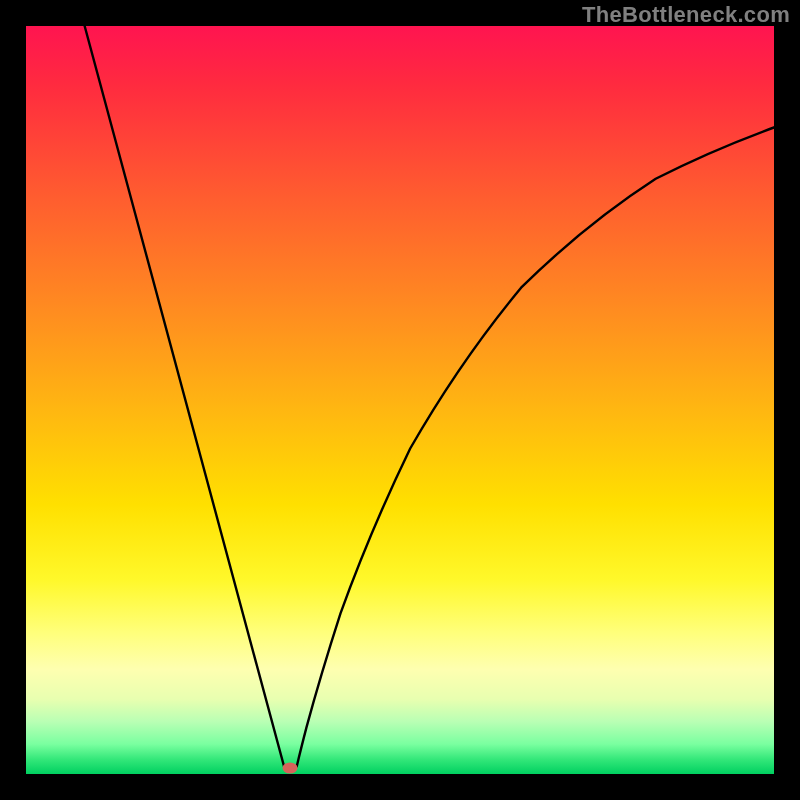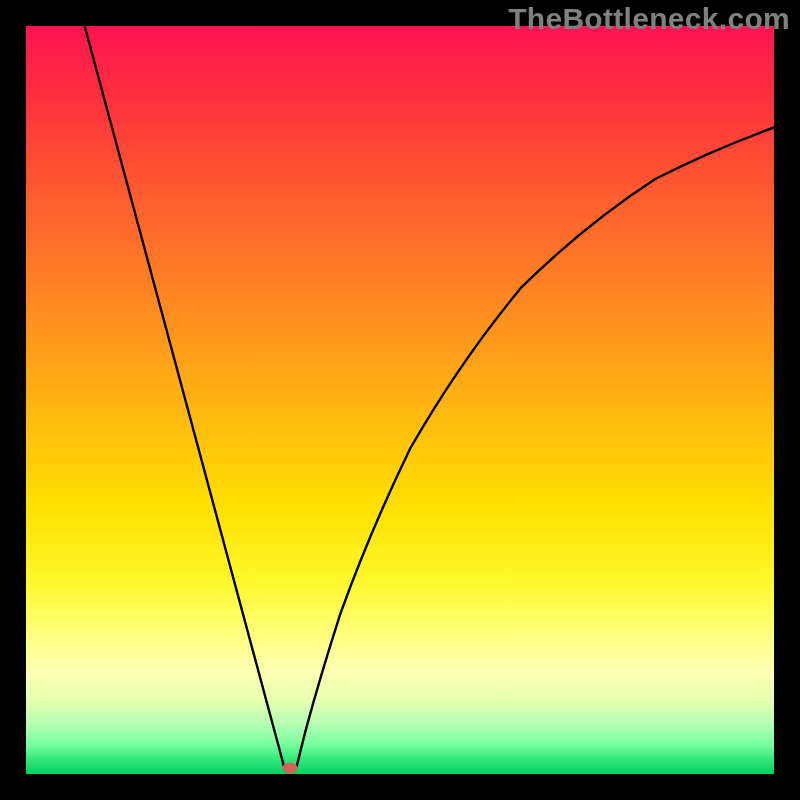--- a/index.html
+++ b/index.html
@@ -14,21 +14,21 @@
     position: relative;
     width: 800px;
     height: 800px;
     background: #000;
   }
   .watermark {
     position: absolute;
     top: 2px;
     right: 10px;
     color: #808080;
-    font-size: 30px;
+    font-size: 22px;
     font-weight: bold;
     z-index: 3;
     letter-spacing: 0.3px;
   }
   .plot {
     position: absolute;
     left: 26px;
     top: 26px;
     width: 748px;
     height: 748px;

